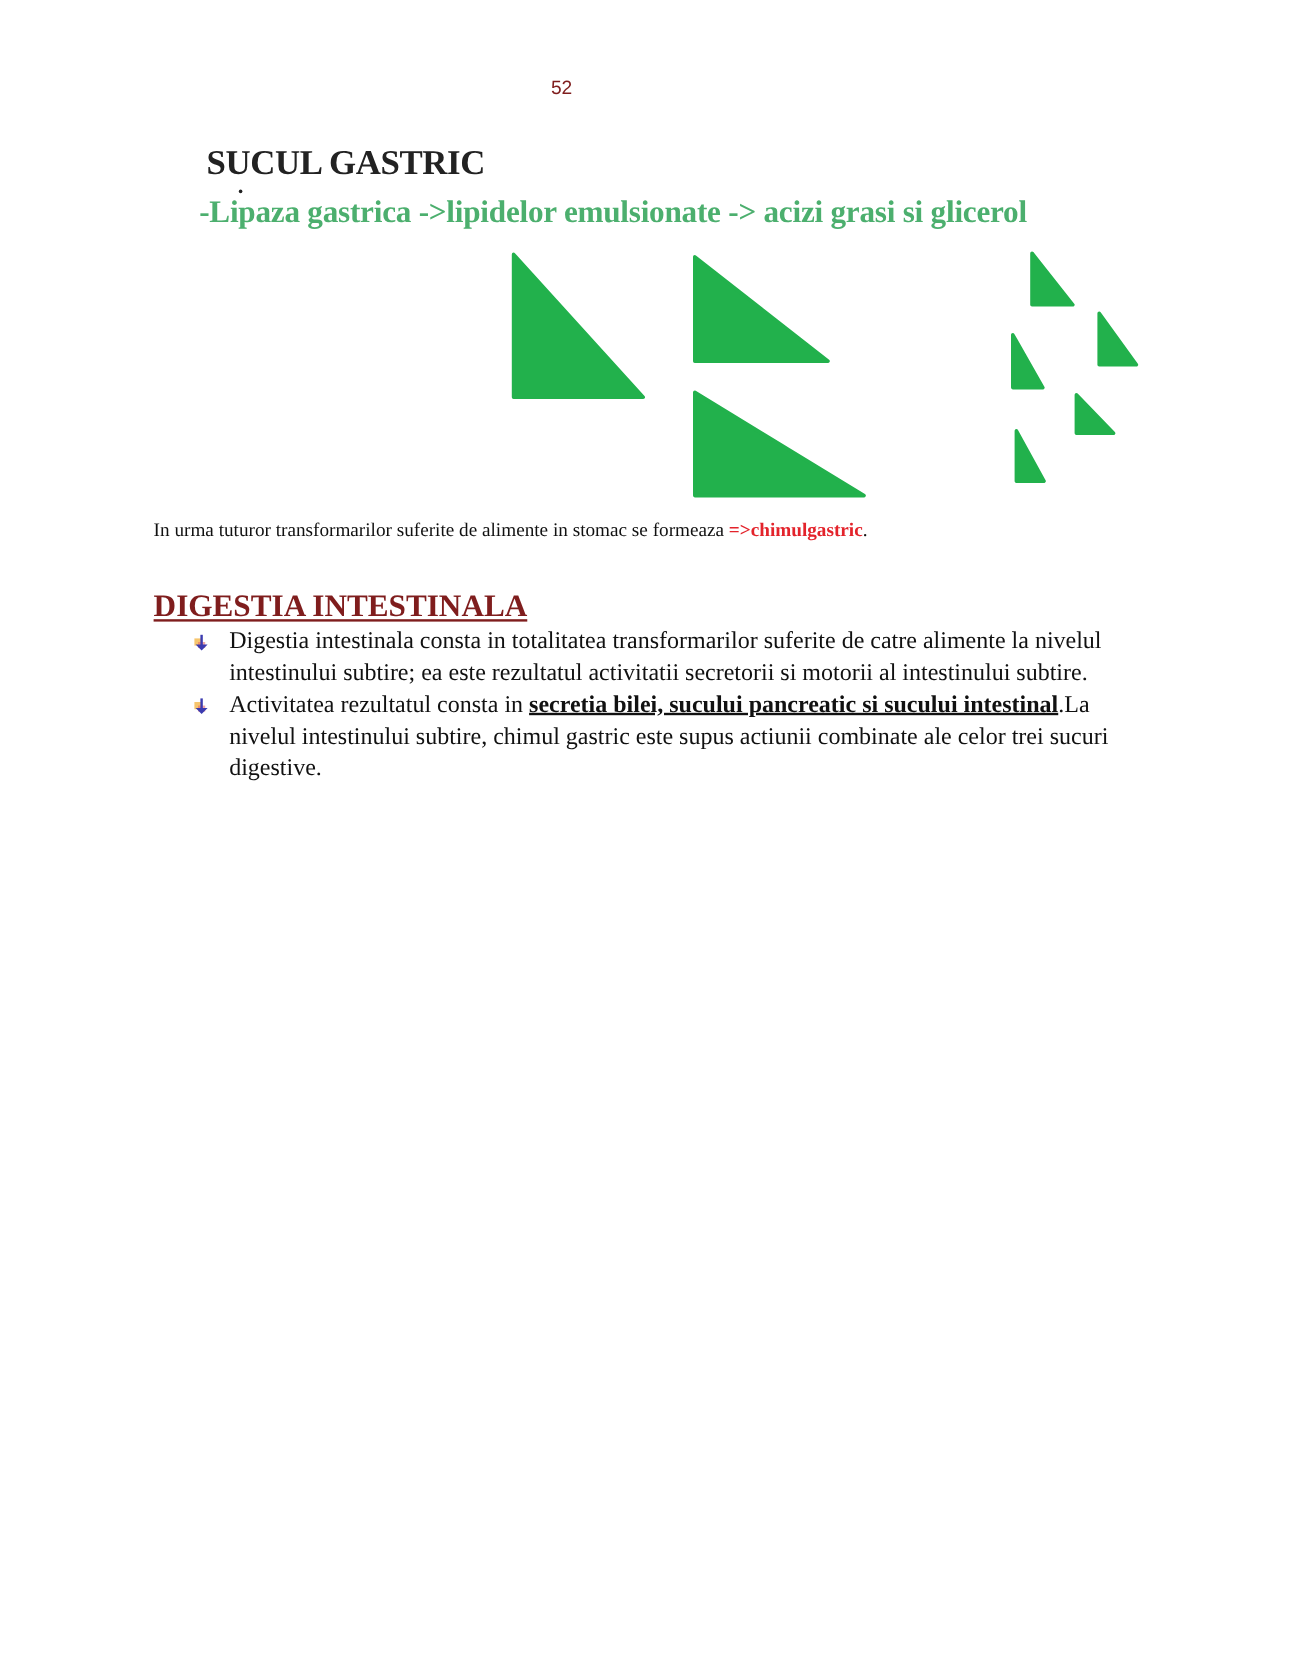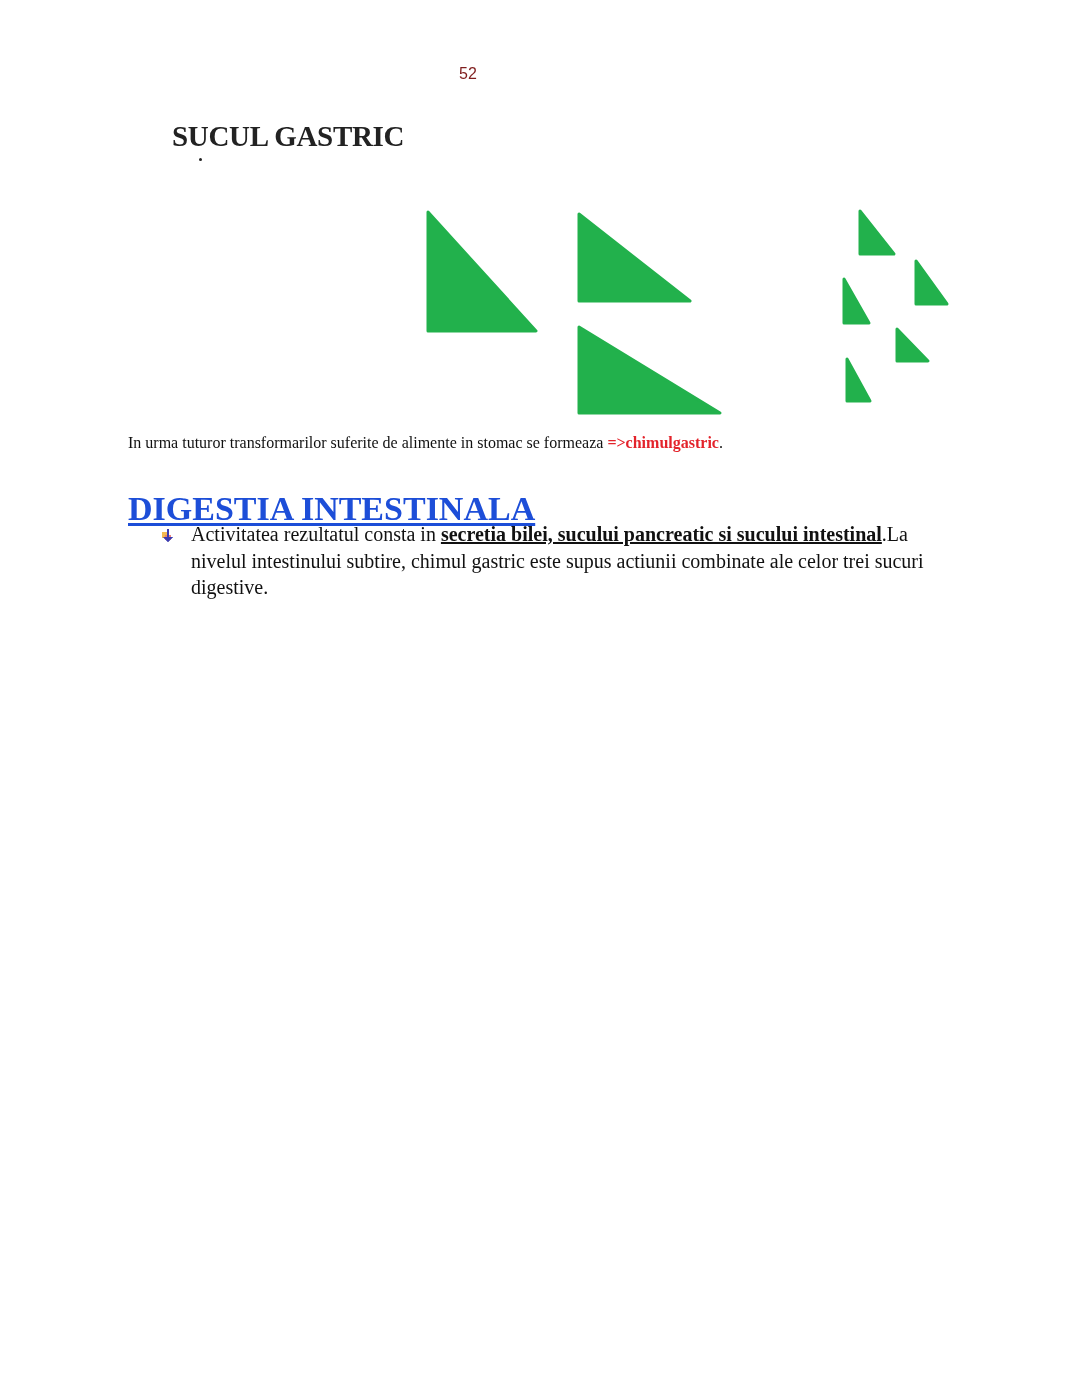--- a/index.html
+++ b/index.html
@@ -76,23 +76,23 @@
       white-space: nowrap;
     }
     .red-bold {
       color: #e3232b;
       font-weight: bold;
     }
     .section-title {
       position: absolute;
       left: 128px;
       top: 490px;
-      font-size: 34px;
+      font-size: 26px;
       font-weight: bold;
-      color: #1d4ed8;
+      color: #7f1d1d;
       text-decoration: underline;
       text-underline-offset: 3px;
     }
     .bullets {
       position: absolute;
       left: 160px;
       top: 521px;
       width: 800px;
       margin: 0;
       padding: 0;
@@ -117,20 +117,21 @@
     }
   </style>
 </head>
 <body>
 
 <div class="page-number">52</div>
 
 <div class="figure">
   <div class="fig-title">SUCUL GASTRIC</div>
   <div class="fig-dot"></div>
+  <div class="fig-subtitle">-Lipaza gastrica -&gt;lipidelor emulsionate -&gt; acizi grasi si glicerol</div>
   <svg class="tri-svg" width="800" height="305" viewBox="0 0 800 305" id="tri-svg">
       <polygon points="264,94 372,213 264,213" fill="#22b14c" stroke="#22b14c" stroke-width="3" stroke-linejoin="round"></polygon>
       <polygon points="415,96 526,183 415,183" fill="#22b14c" stroke="#22b14c" stroke-width="3" stroke-linejoin="round"></polygon>
       <polygon points="415,209 556,295 415,295" fill="#22b14c" stroke="#22b14c" stroke-width="3" stroke-linejoin="round"></polygon>
       <polygon points="696,93 730,136 696,136" fill="#22b14c" stroke="#22b14c" stroke-width="3" stroke-linejoin="round"></polygon>
       <polygon points="752,143 783,186 752,186" fill="#22b14c" stroke="#22b14c" stroke-width="3" stroke-linejoin="round"></polygon>
       <polygon points="680,161 705,205 680,205" fill="#22b14c" stroke="#22b14c" stroke-width="3" stroke-linejoin="round"></polygon>
       <polygon points="733,211 764,243 733,243" fill="#22b14c" stroke="#22b14c" stroke-width="3" stroke-linejoin="round"></polygon>
       <polygon points="683,241 706,283 683,283" fill="#22b14c" stroke="#22b14c" stroke-width="3" stroke-linejoin="round"></polygon>
     </svg>
@@ -141,20 +142,21 @@
 <div class="section-title">DIGESTIA INTESTINALA</div>
 
 <ul class="bullets">
   <li>
     <svg class="bullet-icon" viewBox="0 0 16 16">
       <rect x="2" y="5" width="6" height="6" fill="#f4b64a" opacity="0.8"></rect>
       <rect x="5" y="8" width="6" height="5" fill="#e86a6a" opacity="0.6"></rect>
       <rect x="7" y="2" width="2" height="9" fill="#3b3bb0"></rect>
       <polygon points="3,10 13,10 8,15" fill="#3b3bb0"></polygon>
     </svg>
+    <span>Digestia intestinala consta in totalitatea transformarilor suferite de catre alimente la nivelul intestinului subtire; ea este rezultatul activitatii secretorii si motorii al intestinului subtire.</span>
   </li>
   <li>
     <svg class="bullet-icon" viewBox="0 0 16 16">
       <rect x="2" y="5" width="6" height="6" fill="#f4b64a" opacity="0.8"></rect>
       <rect x="5" y="8" width="6" height="5" fill="#e86a6a" opacity="0.6"></rect>
       <rect x="7" y="2" width="2" height="9" fill="#3b3bb0"></rect>
       <polygon points="3,10 13,10 8,15" fill="#3b3bb0"></polygon>
     </svg>
     <span>Activitatea rezultatul consta in </span><span class="under-bold">secretia bilei, sucului pancreatic si sucului intestinal</span><span>.La nivelul intestinului subtire, chimul gastric este supus actiunii combinate ale celor trei sucuri digestive.</span>
   </li>

